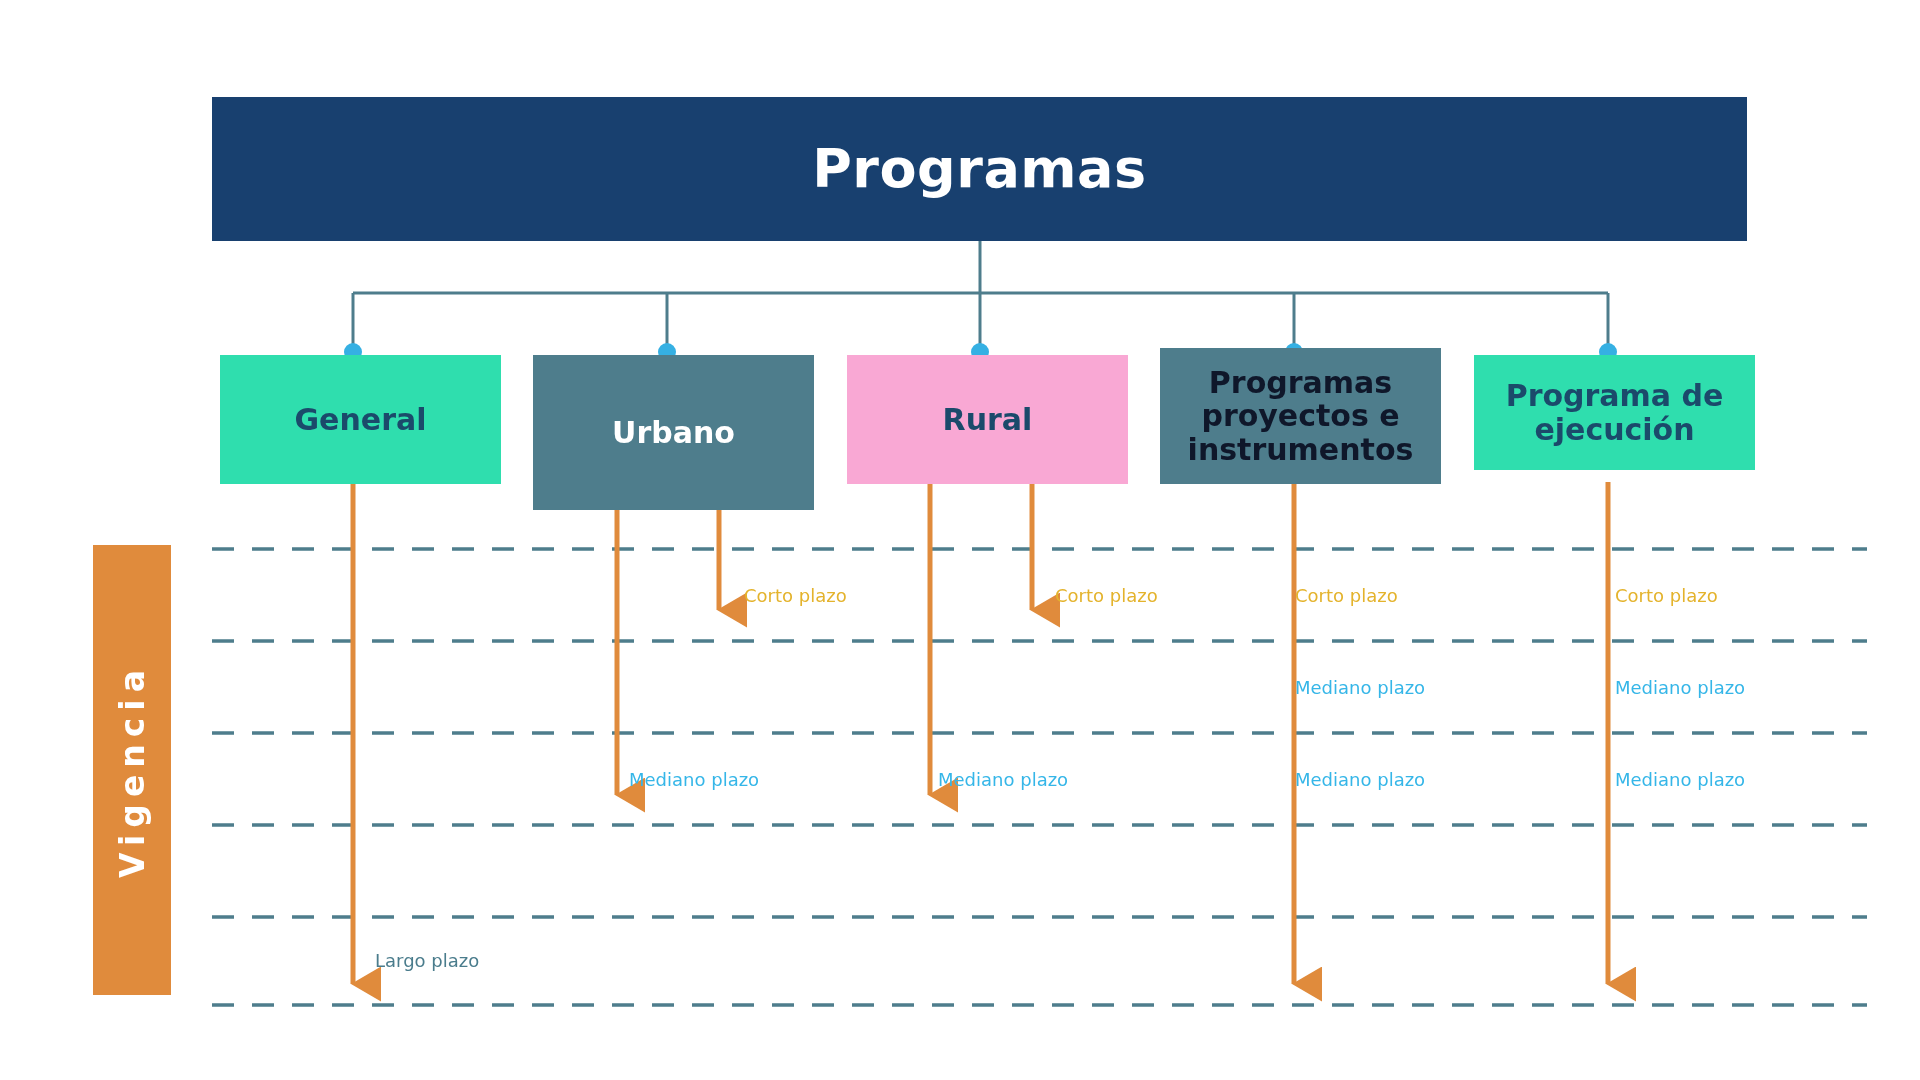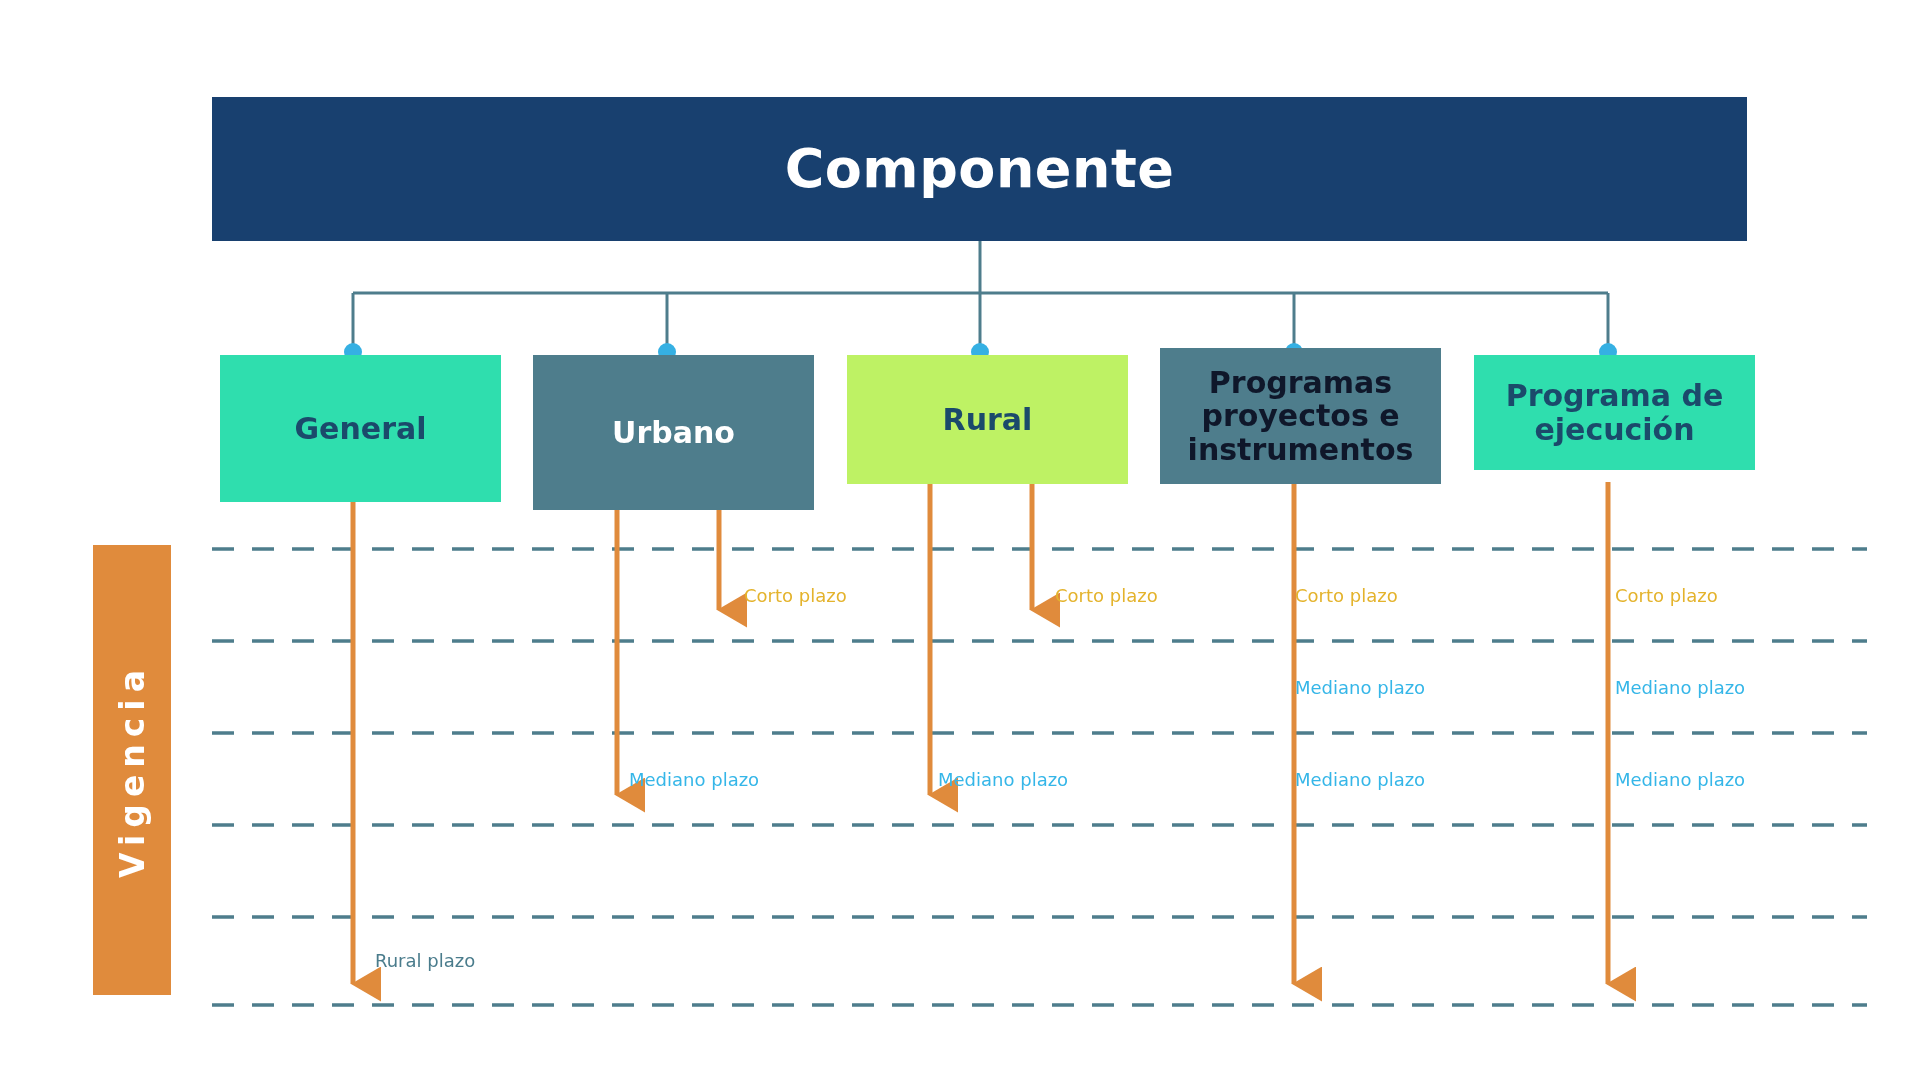--- a/index.html
+++ b/index.html
@@ -94,21 +94,21 @@
     white-space: nowrap;
     line-height: 1;
   }
 </style>
 </head>
 <body>
 
 <div id="stage">
 
   <div class="header-bar">
-    <div class="header-title">Componente</div>
+    <div class="header-title">Programas</div>
   </div>
 
   <svg class="tree-svg" viewBox="0 0 1920 1080" xmlns="http://www.w3.org/2000/svg">
 
     <line x1="980" y1="241" x2="980" y2="293" stroke="#4e7d8c" stroke-width="3"></line>
 
     <line x1="353" y1="293" x2="1608" y2="293" stroke="#4e7d8c" stroke-width="3"></line>
 
     <line x1="353" y1="293" x2="353" y2="352" stroke="#4e7d8c" stroke-width="3"></line>
     <line x1="667" y1="293" x2="667" y2="352" stroke="#4e7d8c" stroke-width="3"></line>
@@ -141,29 +141,29 @@
     <line x1="719" y1="482" x2="719" y2="610" stroke="#e08b3c" stroke-width="5" marker-end="url(#arrowhead)"></line>
 
     <line x1="930" y1="482" x2="930" y2="795" stroke="#e08b3c" stroke-width="5" marker-end="url(#arrowhead)"></line>
     <line x1="1032" y1="482" x2="1032" y2="610" stroke="#e08b3c" stroke-width="5" marker-end="url(#arrowhead)"></line>
 
     <line x1="1294" y1="482" x2="1294" y2="984" stroke="#e08b3c" stroke-width="5" marker-end="url(#arrowhead)"></line>
 
     <line x1="1608" y1="482" x2="1608" y2="984" stroke="#e08b3c" stroke-width="5" marker-end="url(#arrowhead)"></line>
   </svg>
 
-  <div class="cat-box" style="left:220px; top:355px; width:281px; height:147px; background:#2fdeae; color:#1b4a6b;">
+  <div class="cat-box" style="left:220px; top:355px; width:281px; height:129px; background:#2fdeae; color:#1b4a6b;">
     <span>General</span>
   </div>
 
   <div class="cat-box" style="left:533px; top:355px; width:281px; height:155px; background:#4e7d8c; color:#ffffff;">
     <span>Urbano</span>
   </div>
 
-  <div class="cat-box" style="left:847px; top:355px; width:281px; height:129px; background:#bef264; color:#1b4a6b;">
+  <div class="cat-box" style="left:847px; top:355px; width:281px; height:129px; background:#f9a8d4; color:#1b4a6b;">
     <span>Rural</span>
   </div>
 
   <div class="cat-box" style="left:1160px; top:348px; width:281px; height:136px; background:#4e7d8c; color:#0f172a;">
     <span>Programas proyectos e instrumentos</span>
   </div>
 
   <div class="cat-box" style="left:1474px; top:355px; width:281px; height:115px; background:#2fdeae; color:#1b4a6b;">
     <span>Programa de ejecución</span>
   </div>
@@ -185,15 +185,15 @@
   <div class="tl-label" style="left:1615px; top:679px; color:#35b6e8;">Mediano plazo</div>
 
   <div class="tl-label" style="left:629px;  top:771px; color:#35b6e8;">Mediano plazo</div>
 
   <div class="tl-label" style="left:938px;  top:771px; color:#35b6e8;">Mediano plazo</div>
 
   <div class="tl-label" style="left:1295px; top:771px; color:#35b6e8;">Mediano plazo</div>
 
   <div class="tl-label" style="left:1615px; top:771px; color:#35b6e8;">Mediano plazo</div>
 
-  <div class="tl-label" style="left:375px;  top:952px; color:#4a7c8c;">Rural plazo</div>
+  <div class="tl-label" style="left:375px;  top:952px; color:#4a7c8c;">Largo plazo</div>
 
 </div>
 
 </body></html>

